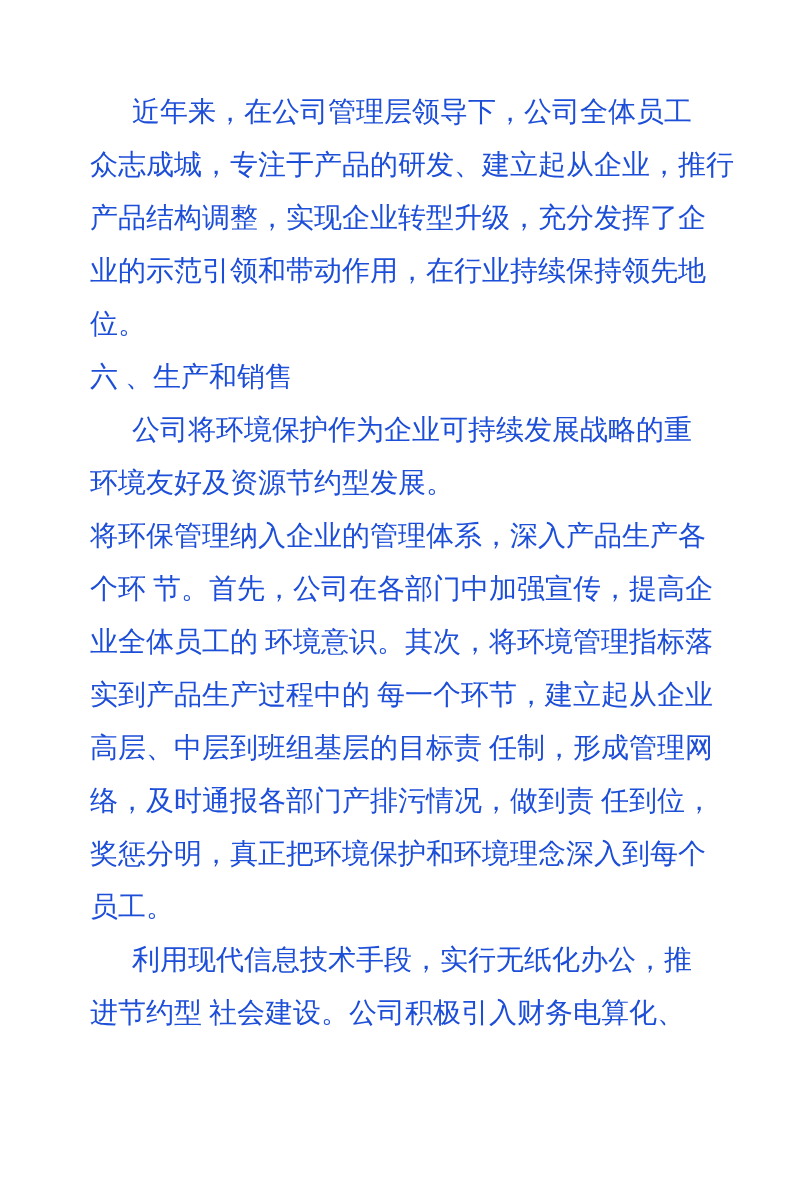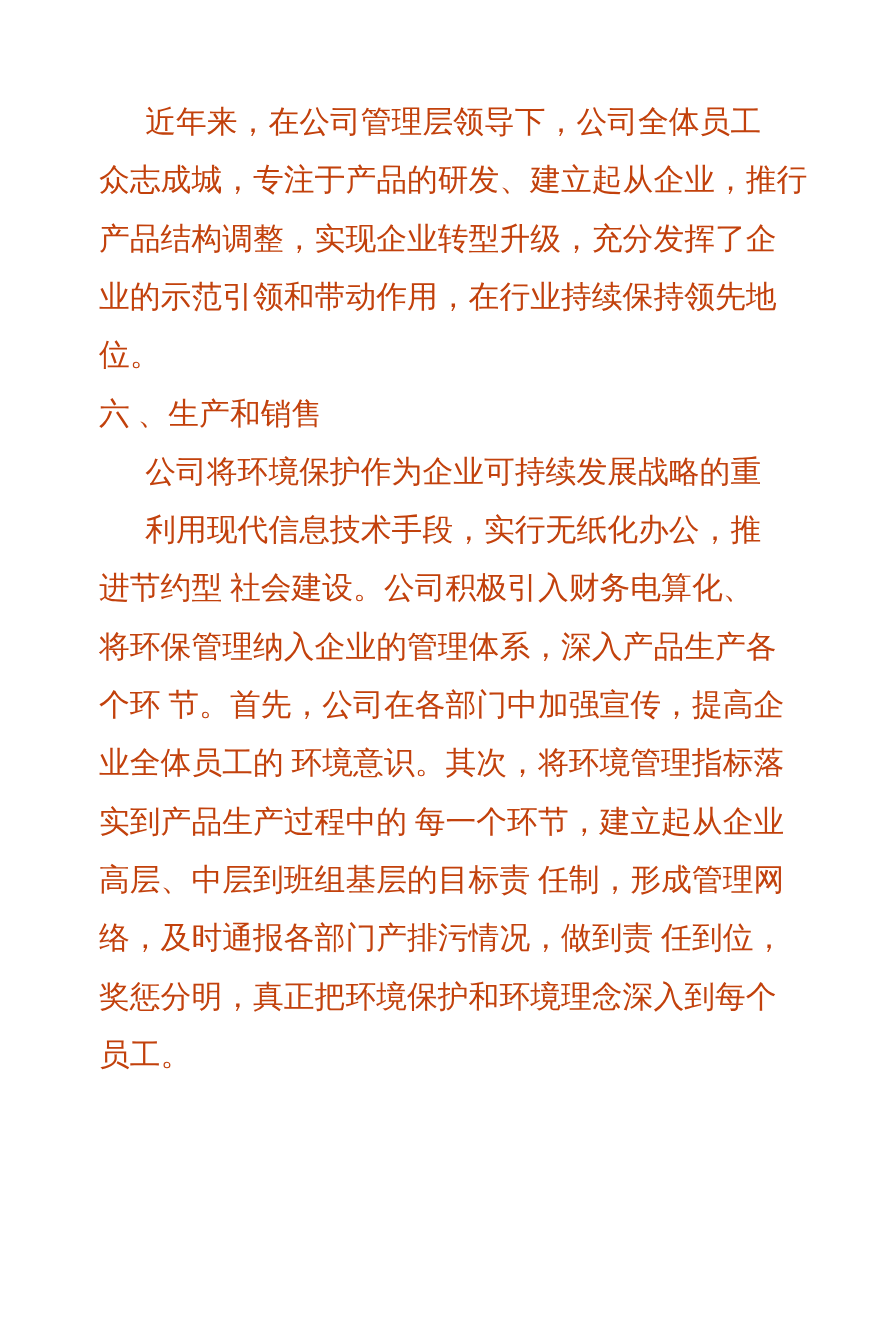--- a/index.html
+++ b/index.html
@@ -35,42 +35,43 @@
     height: 53px;
   }
   .line.indent {
     text-indent: 42px;
   }
 </style>
 </head>
 <body>
 
 <div class="page">
-  <div class="doc-body" id="doc-body" style="color: #c2410c;">
+  <div class="doc-body" id="doc-body" style="color: #1d4ed8;">
       <div class="paragraph">
         <div class="line indent">近年来，在公司管理层领导下，公司全体员工</div>
         <div class="line">众志成城，专注于产品的研发、建立起从企业，推行</div>
         <div class="line">产品结构调整，实现企业转型升级，充分发挥了企</div>
         <div class="line">业的示范引领和带动作用，在行业持续保持领先地</div>
         <div class="line">位。</div>
       </div>
       <div class="paragraph">
         <div class="line">六 、生产和销售</div>
       </div>
       <div class="paragraph">
         <div class="line indent">公司将环境保护作为企业可持续发展战略的重</div>
-      </div>
-      <div class="paragraph">
-        <div class="line indent">利用现代信息技术手段，实行无纸化办公，推</div>
-        <div class="line">进节约型 社会建设。公司积极引入财务电算化、</div>
+        <div class="line">环境友好及资源节约型发展。</div>
       </div>
       <div class="paragraph">
         <div class="line">将环保管理纳入企业的管理体系，深入产品生产各</div>
         <div class="line">个环 节。首先，公司在各部门中加强宣传，提高企</div>
         <div class="line">业全体员工的 环境意识。其次，将环境管理指标落</div>
         <div class="line">实到产品生产过程中的 每一个环节，建立起从企业</div>
         <div class="line">高层、中层到班组基层的目标责 任制，形成管理网</div>
         <div class="line">络，及时通报各部门产排污情况，做到责 任到位，</div>
         <div class="line">奖惩分明，真正把环境保护和环境理念深入到每个</div>
         <div class="line">员工。</div>
       </div>
+      <div class="paragraph">
+        <div class="line indent">利用现代信息技术手段，实行无纸化办公，推</div>
+        <div class="line">进节约型 社会建设。公司积极引入财务电算化、</div>
+      </div>
     </div>
 </div>
 
 </body></html>

